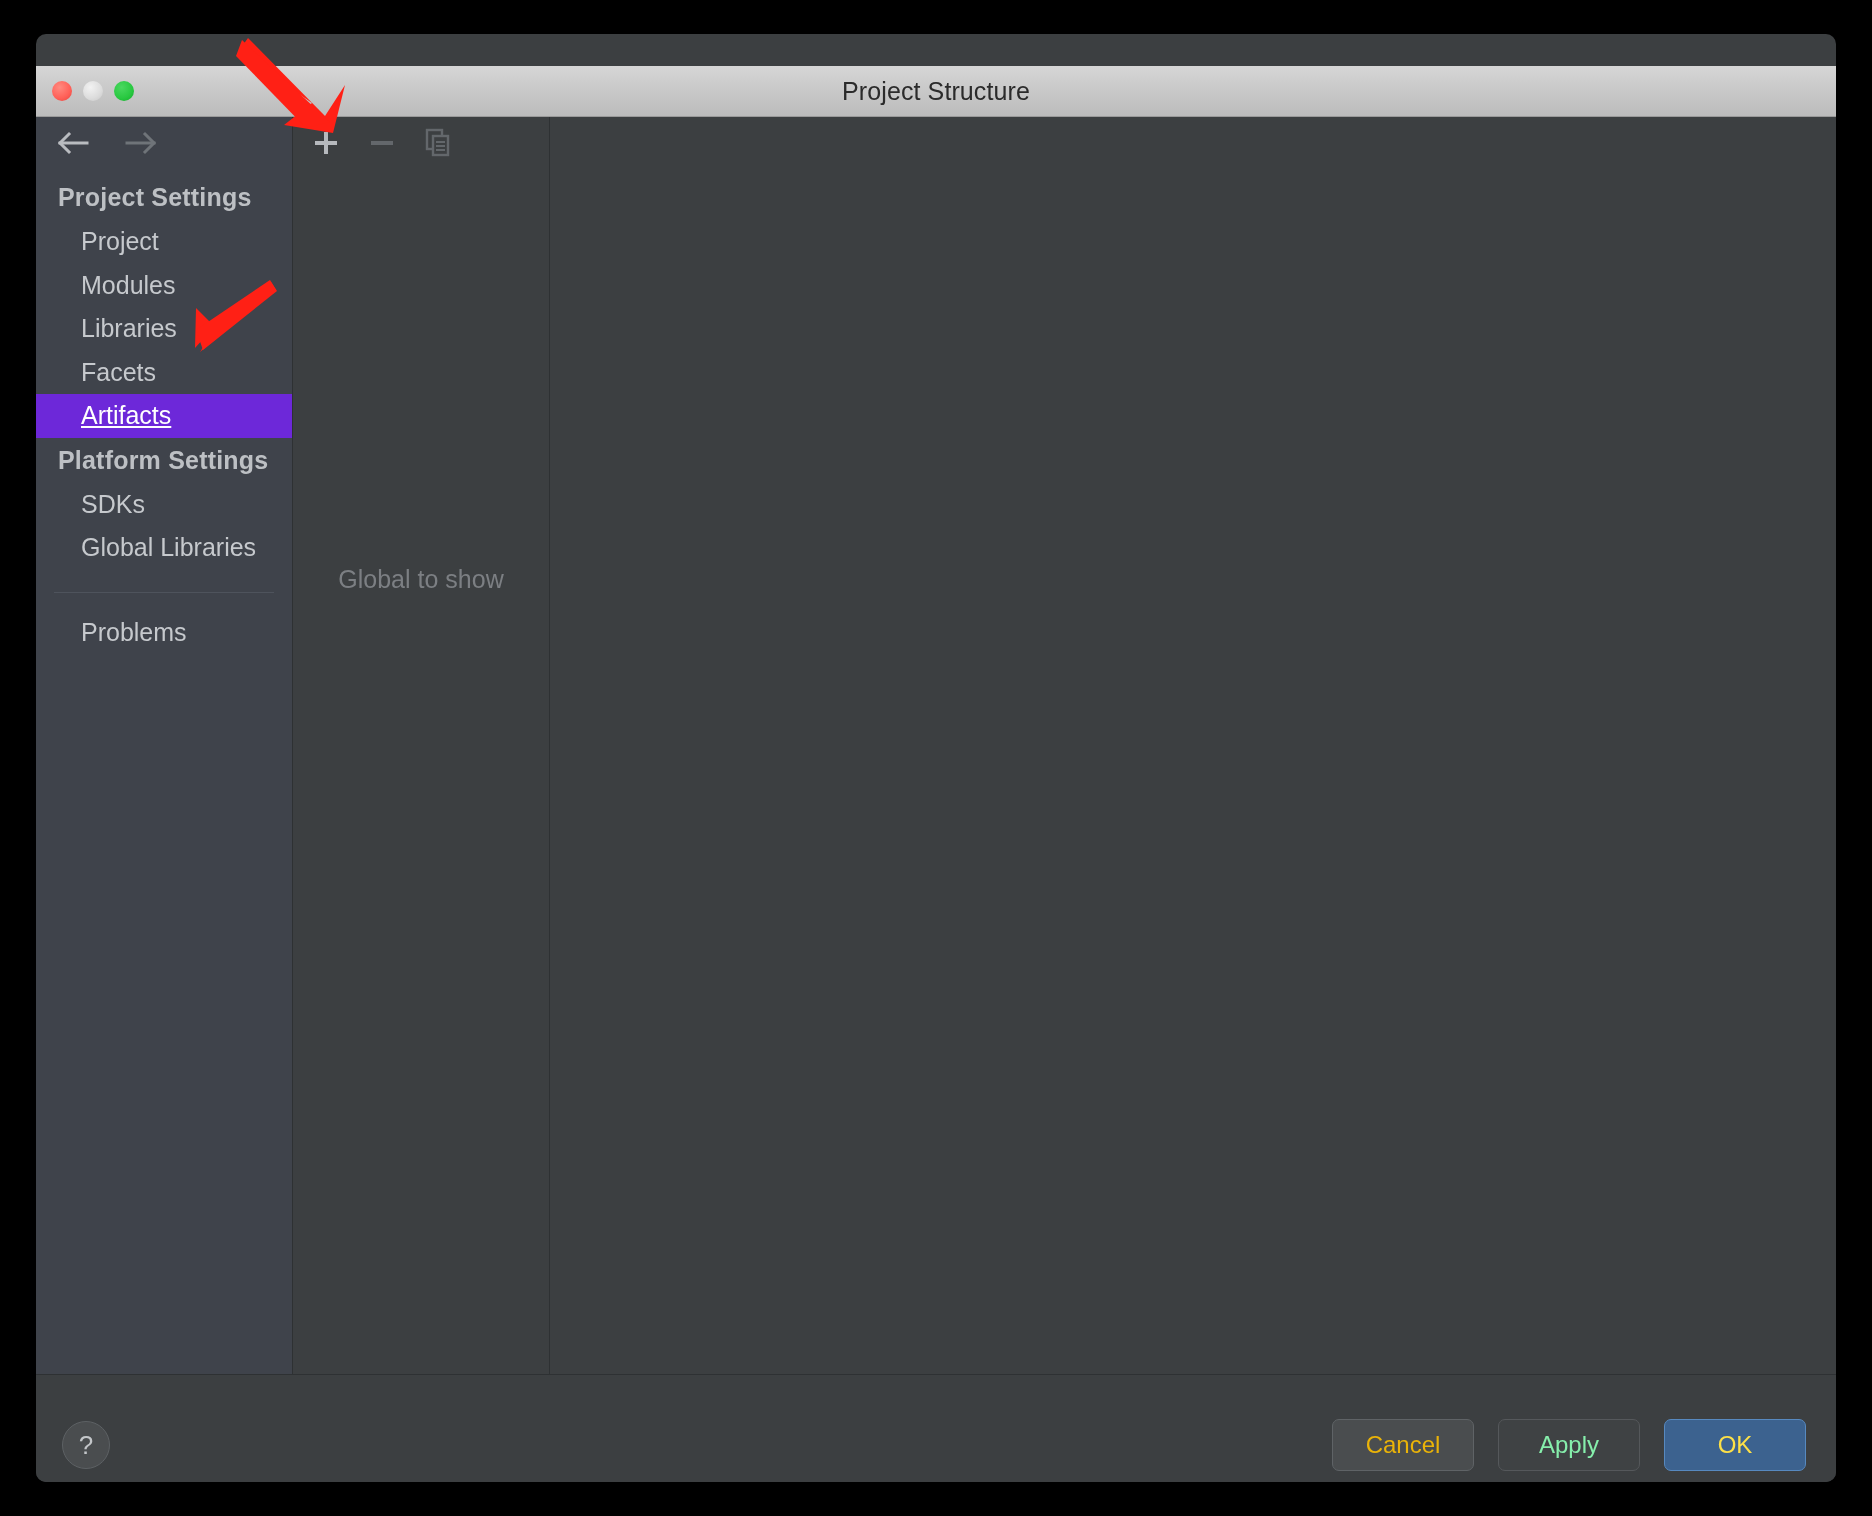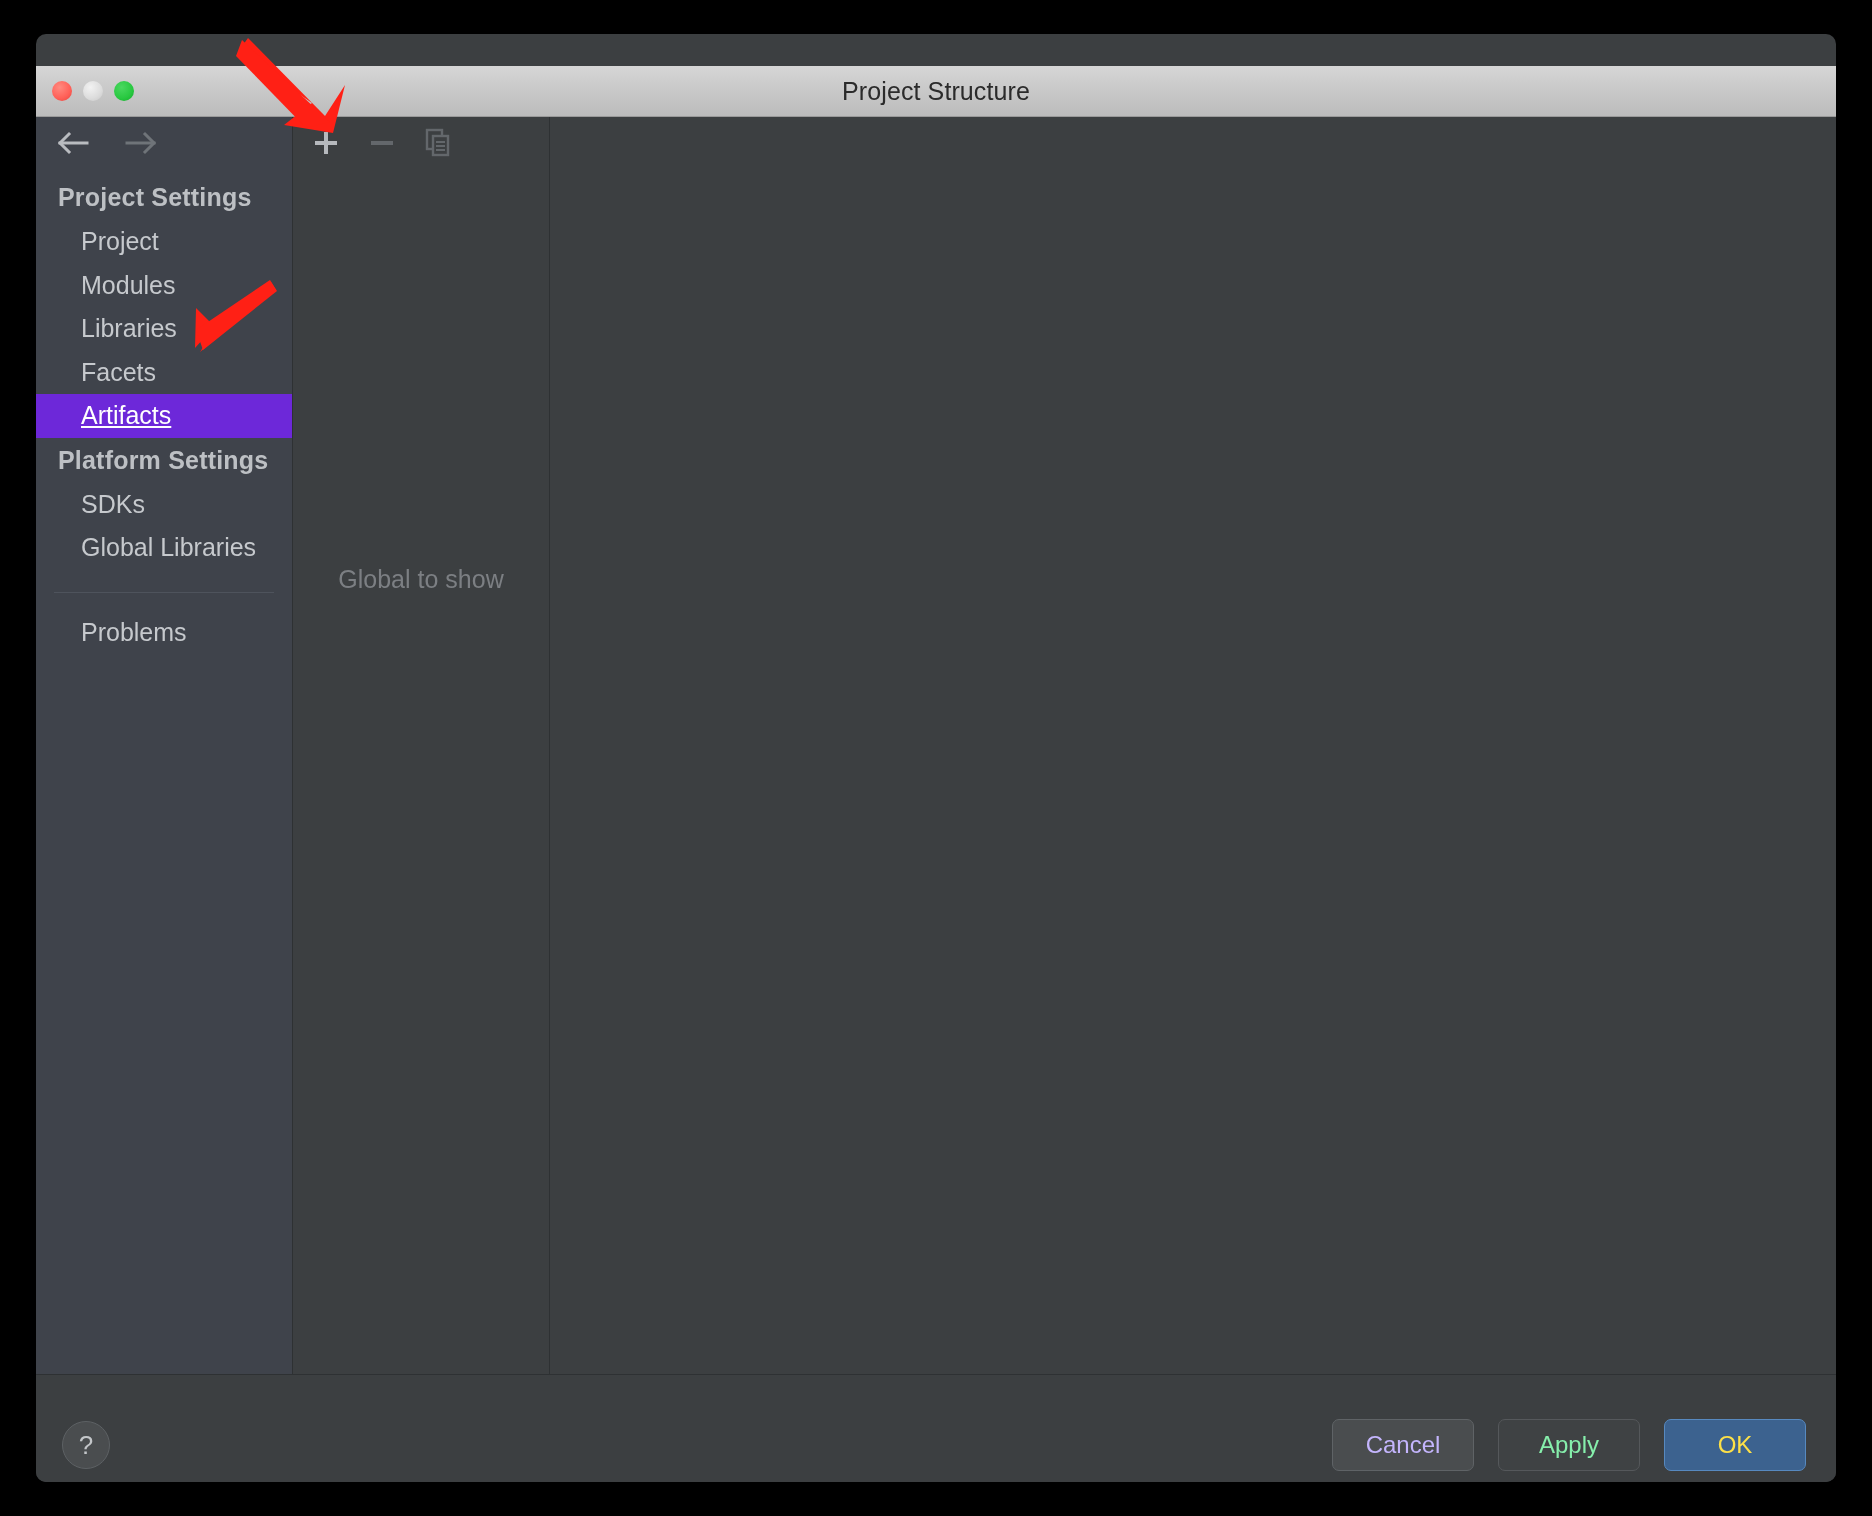--- a/index.html
+++ b/index.html
@@ -208,21 +208,21 @@
     font-size: 24px;
     display: flex;
     align-items: center;
     justify-content: center;
     padding: 0 22px;
     box-sizing: border-box;
   }
   .btn.secondary {
     background: #4a4d4f;
     border: 1px solid #5f6366;
-    color: #c4b5fd;
+    color: #eab308;
   }
   .btn.disabled {
     background: #3f4244;
     border: 1px solid #55585b;
     color: #86efac;
   }
   .btn.primary {
     background: #3c628f;
     border: 1px solid #5789bf;
     color: #fde047;

